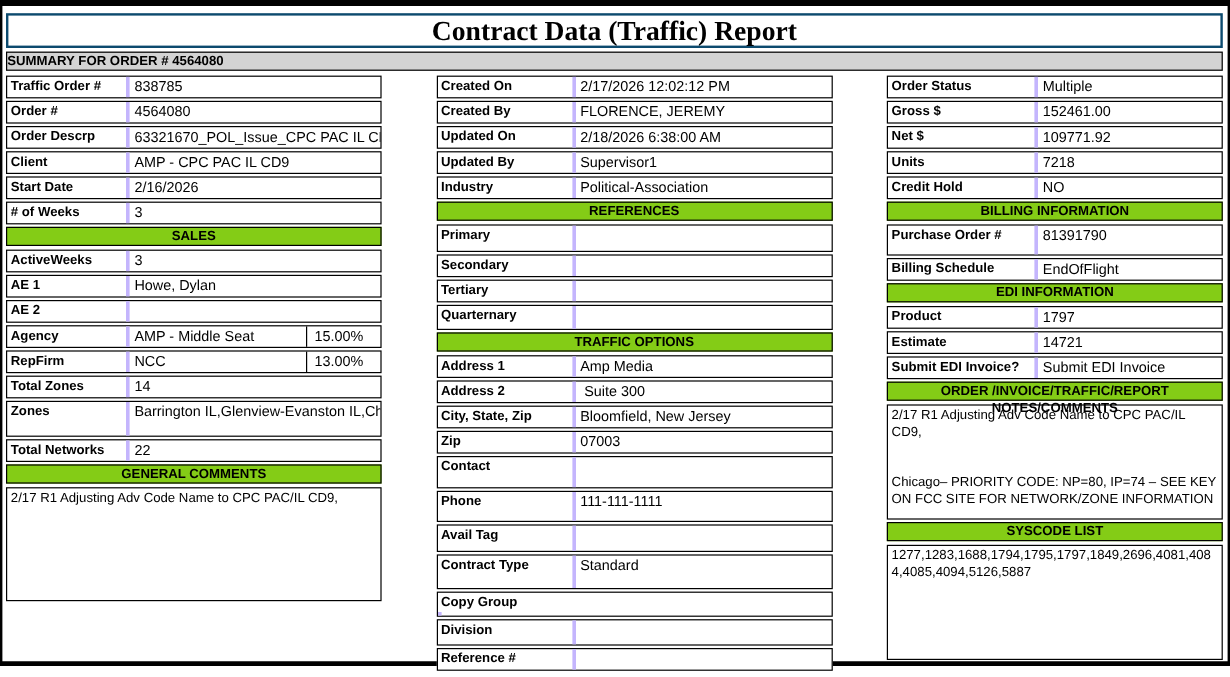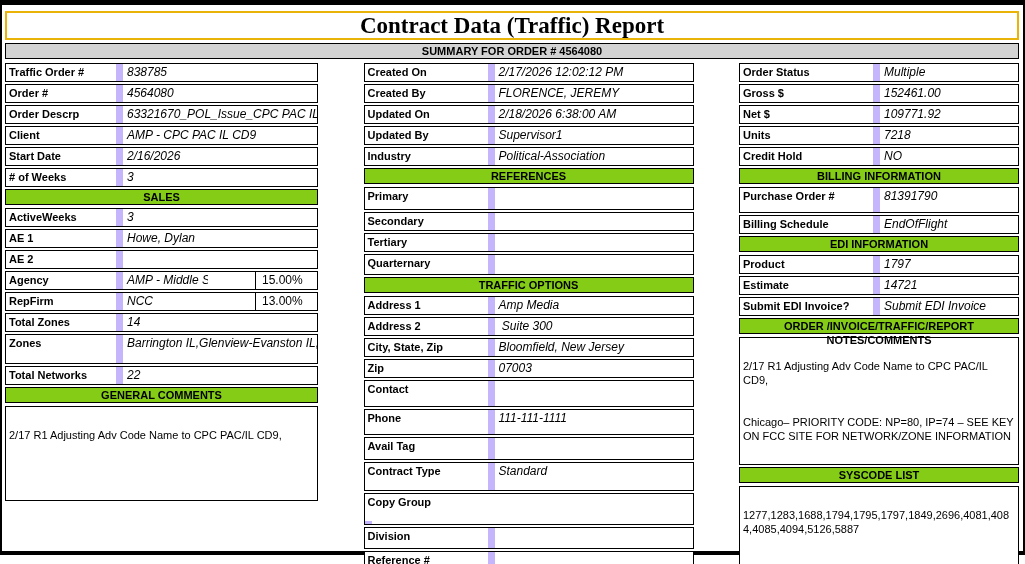--- a/index.html
+++ b/index.html
@@ -11,37 +11,37 @@
     height: 555px;
     border-style: solid;
     border-color: #000;
     border-width: 5px 2px 4px 2px;
     padding: 5px 3px 0 2px;
     background: #fff;
   }
 
   .title-box {
     box-sizing: border-box;
-    border: 2px solid #eab308;
+    border: 2px solid #0c4a6e;
     height: 29px;
     margin: 1px 1px 3px 1px;
     text-align: center;
     font-family: "Liberation Serif", serif;
     font-weight: bold;
     font-size: 23px;
     line-height: 26px;
   }
 
   .summary-bar {
     box-sizing: border-box;
     border: 1px solid #000;
     background: #d3d3d3;
     height: 16px;
     margin: 0 1px 4px 1px;
-    text-align: center;
+    text-align: left;
     font-weight: bold;
     font-size: 11px;
     line-height: 14px;
   }
 
   .columns {
     display: flex;
     justify-content: space-between;
     align-items: flex-start;
     margin: 0 1px;
@@ -65,56 +65,54 @@
   }
 
   .row {
     box-sizing: border-box;
     display: flex;
     align-items: stretch;
     border: 1px solid #000;
     margin-bottom: 2px;
     min-height: 19px;
     background: #fff;
-    gap: 11px;
   }
 
   .cell {
     box-sizing: border-box;
     padding: 2px 2px 1px 3px;
     font-size: 11px;
     line-height: 13px;
     overflow: hidden;
   }
   .cell.label { font-weight: bold; flex: 0 0 auto; }
   .col:nth-child(1) .cell.label { width: 99px; }
   .col:nth-child(2) .cell.label { width: 112px; }
   .col:nth-child(3) .cell.label { width: 122px; }
 
   .cell.value {
     flex: 1 1 auto;
-    border-left: 7px solid #c4b5fd;
+    border-left: 3px solid #c4b5fd;
     font-size: 12px;
     white-space: pre;
     padding-left: 4px;
-    font-style: italic;
   }
   .cell.extra {
     flex: 0 0 62px;
     border-left: 1px solid #000;
     font-size: 12px;
     padding-left: 6px;
     margin-left: 36px;
   }
 
   .text-box {
     box-sizing: border-box;
     border: 1px solid #000;
     margin-bottom: 2px;
-    padding: 21px 3px;
+    padding: 1px 3px;
     font-size: 11px;
     line-height: 14px;
     white-space: pre-line;
     background: #fff;
   }
   .text-box.break-all { word-break: break-all; }
 </style>
 </head>
 <body>
 

